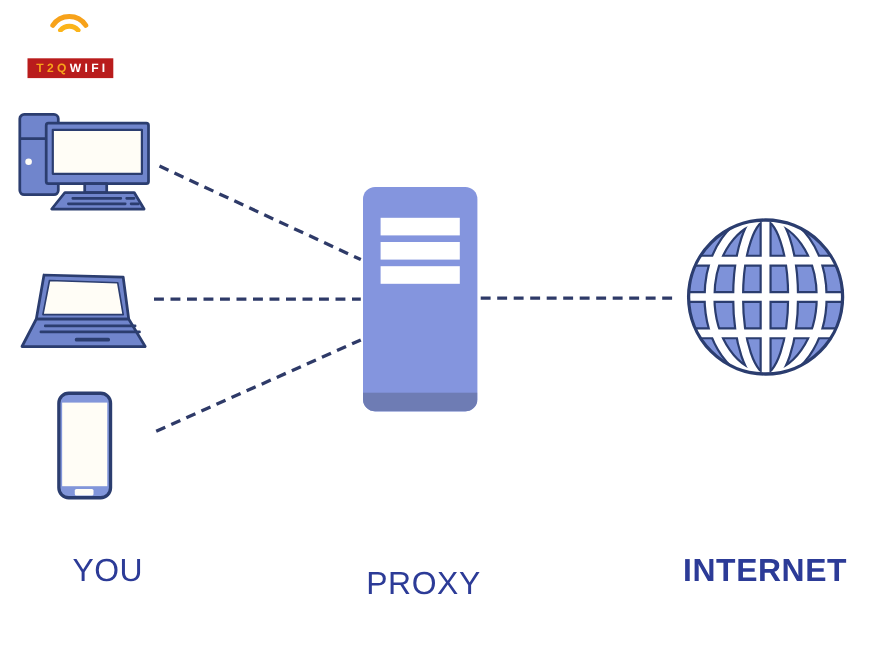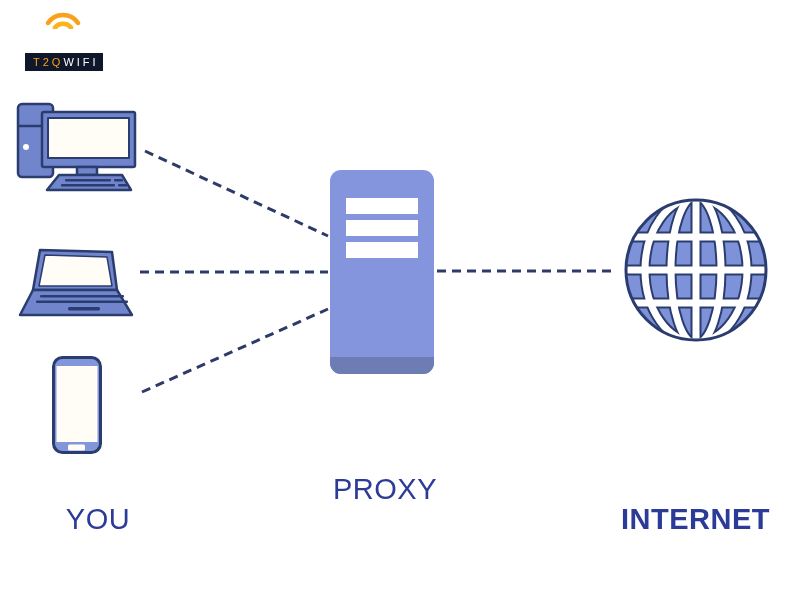--- a/index.html
+++ b/index.html
@@ -32,22 +32,22 @@
     letter-spacing:0px;white-space:nowrap;
   }
   .wm-dark{color:var(--logo-dark);}
   .wm-accent{color:var(--logo-accent);}
   .f-dot{
     display:inline-block;width:7px;height:7px;border-radius:1px;
     background:var(--logo-accent);vertical-align:14px;margin:0 1px;
   }
   .tagline{
     position:absolute;left:10px;top:47px;
-    background:#0f172a;color:#fff;
-    font-size:11px;font-weight:normal;letter-spacing:3px;
+    background:#b91c1c;color:#fff;
+    font-size:11px;font-weight:bold;letter-spacing:3px;
     padding:3px 4px 3px 8px;white-space:nowrap;
   }
   .tag-accent{color:var(--logo-accent);}
   .tag-rest{color:#ffffff;}
   
   .lines-svg{position:absolute;left:0;top:0;pointer-events:none;}
   
   .icon{position:absolute;}
   #desktop-icon{left:15px;top:100px;}
   #laptop-icon{left:16px;top:246px;}
@@ -65,21 +65,21 @@
   .server-slot{
     position:absolute;left:16px;width:72px;height:16px;background:#ffffff;
   }
   .slot-1{top:28px;}.slot-2{top:50px;}.slot-3{top:72px;}
   
   .node-label{
     position:absolute;color:var(--label);
     font-size:29px;letter-spacing:0.5px;text-align:center;
   }
   .label-you{left:48px;top:503px;width:100px;}
-  .label-proxy{left:300px;top:473px;width:170px;line-height:32px;}
+  .label-proxy{left:300px;top:515px;width:170px;line-height:32px;}
   .label-internet{left:598px;top:503px;width:195px;font-weight:bold;}
 </style>
 </head>
 <body>
 
 <div class="logo">
   <svg class="wifi-arc" viewBox="0 0 38 22" fill="none">
     <path d="M4 16 A 18 18 0 0 1 34 16" stroke="#f7a21a" stroke-width="4.5" stroke-linecap="round"></path>
     <path d="M11 20.5 A 10.5 10.5 0 0 1 27 20.5" stroke="#fbb41a" stroke-width="4.5" stroke-linecap="round"></path>
   </svg>

